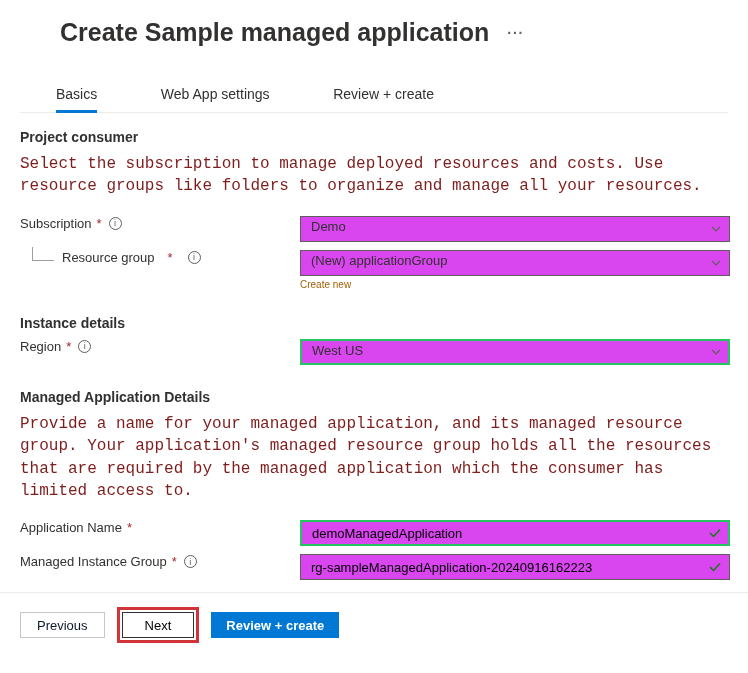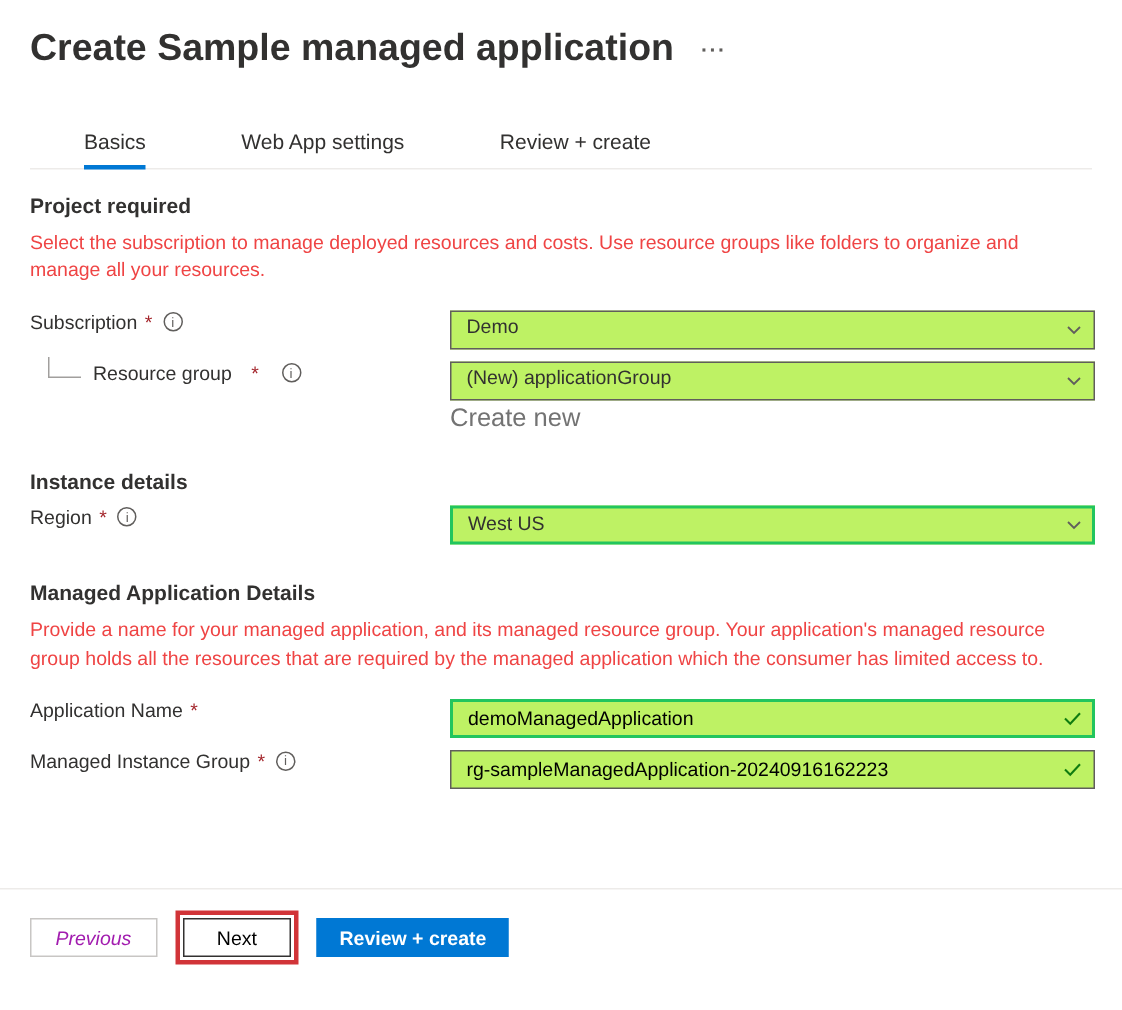--- a/index.html
+++ b/index.html
@@ -12,20 +12,21 @@
       padding: 18px 20px 0 20px;
     }
     .page-title {
       font-size: 25px;
       font-weight: 600;
       color: #323130;
       margin-bottom: 32px;
       display: flex;
       align-items: center;
       gap: 18px;
+      margin-left: 40px;
     }
     .ellipsis { font-size: 14px; color: #605e5c; letter-spacing: 1px; cursor: pointer; }
     .tabs {
       border-bottom: 1px solid #edebe9;
       margin-bottom: 16px;
     }
     .tab {
       display: inline-block;
       padding: 6px 0 8px 0;
       margin-right: 24px;
@@ -41,25 +42,26 @@
       border-bottom: 3px solid #0078d4;
       font-weight: 400;
     }
     .section-header {
       font-size: 14px;
       font-weight: 600;
       margin-top: 8px;
       margin-bottom: 8px;
     }
     .section-desc {
-      font-size: 13px;
-      color: #ef4444;
+      font-size: 16px;
+      color: #7f1d1d;
       line-height: 1.4;
       margin-bottom: 18px;
       max-width: 700px;
+      font-family: Liberation Mono, monospace;
     }
     .field-row {
       display: flex;
       align-items: flex-start;
       margin-bottom: 8px;
     }
     .field-row.indented .label-cell { padding-left: 42px; position: relative; gap: 12px; }
     .indent-line {
       position: absolute;
       left: 12px; top: -3px;
@@ -85,38 +87,38 @@
       cursor: pointer;
     }
     .control-cell { flex: 1; }
     .select-box, .text-input {
       width: 100%;
       height: 26px;
       border: 1px solid #605e5c;
       padding: 2px 28px 2px 10px;
       font-size: 13px;
       font-family: inherit;
-      background: #bef264;
+      background: #d946ef;
       position: relative;
     }
     .select-wrap { position: relative; width: 430px; }
     .input-wrap { position: relative; width: 430px; }
     .chev {
       position: absolute; right: 8px; top: 50%; transform: translateY(-50%);
       pointer-events: none;
     }
     .validated { border: 2px solid #22c55e; }
     .check {
       position: absolute; right: 8px; top: 50%; transform: translateY(-50%);
       color: #107c10;
       pointer-events: none;
     }
     .link {
-      color: #737373;
-      font-size: 17px;
+      color: #a16207;
+      font-size: 10px;
       cursor: pointer;
       margin-top: 2px;
       display: inline-block;
     }
     .gap-lg { margin-top: 24px; }
     .footer {
       position: fixed;
       left: 0; bottom: 0;
       width: 748px;
       border-top: 1px solid #edebe9;
@@ -128,21 +130,21 @@
     }
     .btn {
       height: 26px;
       padding: 0 16px;
       font-size: 13px;
       font-family: inherit;
       border: 1px solid #8a8886;
       background: #fff;
       cursor: pointer;
     }
-    .btn.disabled { color: #a21caf; border-color: #c8c6c4; cursor: default; font-style: italic; }
+    .btn.disabled { color: #0f172a; border-color: #c8c6c4; cursor: default; }
     .btn.primary { background: #0078d4; color: #fff; border-color: #0078d4; font-weight: 600; padding: 0 14px; }
     .highlight-box {
       border: 3px solid #d13438;
       padding: 2px;
       display: inline-flex;
     }
     .highlight-box .btn { border: 1px solid #323130; padding: 0 22px; font-weight: 400; text-align: right;}
     svg { display:block; }
   </style>
 </head>
@@ -152,21 +154,21 @@
   <span>Create Sample managed application</span>
   <span class="ellipsis">···</span>
 </div>
 
 <div class="tabs">
   <div class="tab active">Basics</div>
   <div class="tab">Web App settings</div>
   <div class="tab">Review + create</div>
 </div>
 
-<div class="section-header">Project required</div>
+<div class="section-header">Project consumer</div>
 <div class="section-desc">Select the subscription to manage deployed resources and costs. Use resource groups like folders to organize and manage all your resources.</div>
 
 <div class="field-row">
   <div class="label-cell">
     <span>Subscription</span>
     <span class="req">*</span>
     <span class="info-icon">i</span>
   </div>
   <div class="control-cell">
     <div class="select-wrap">

